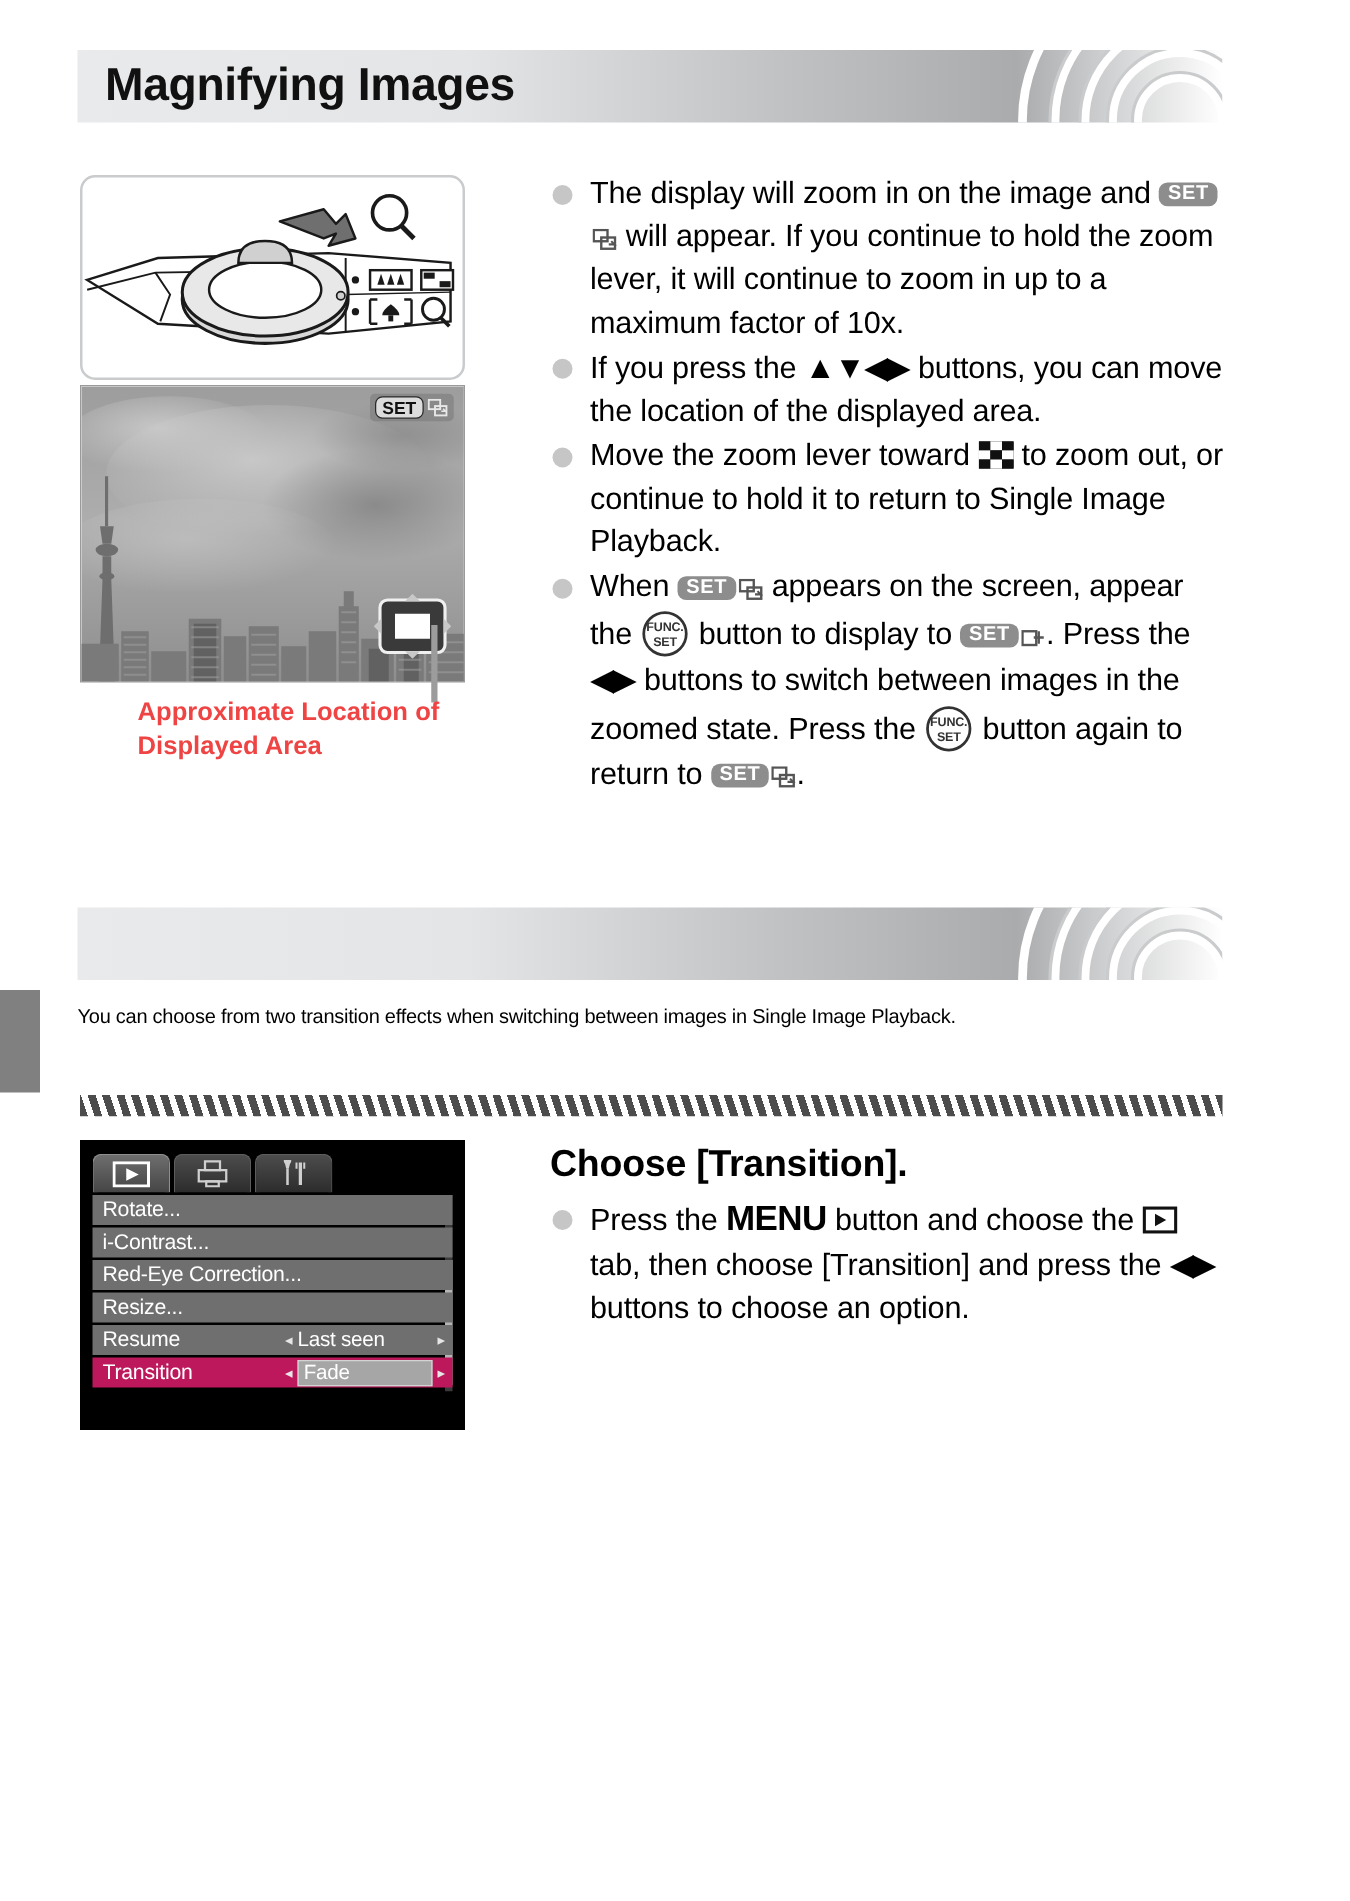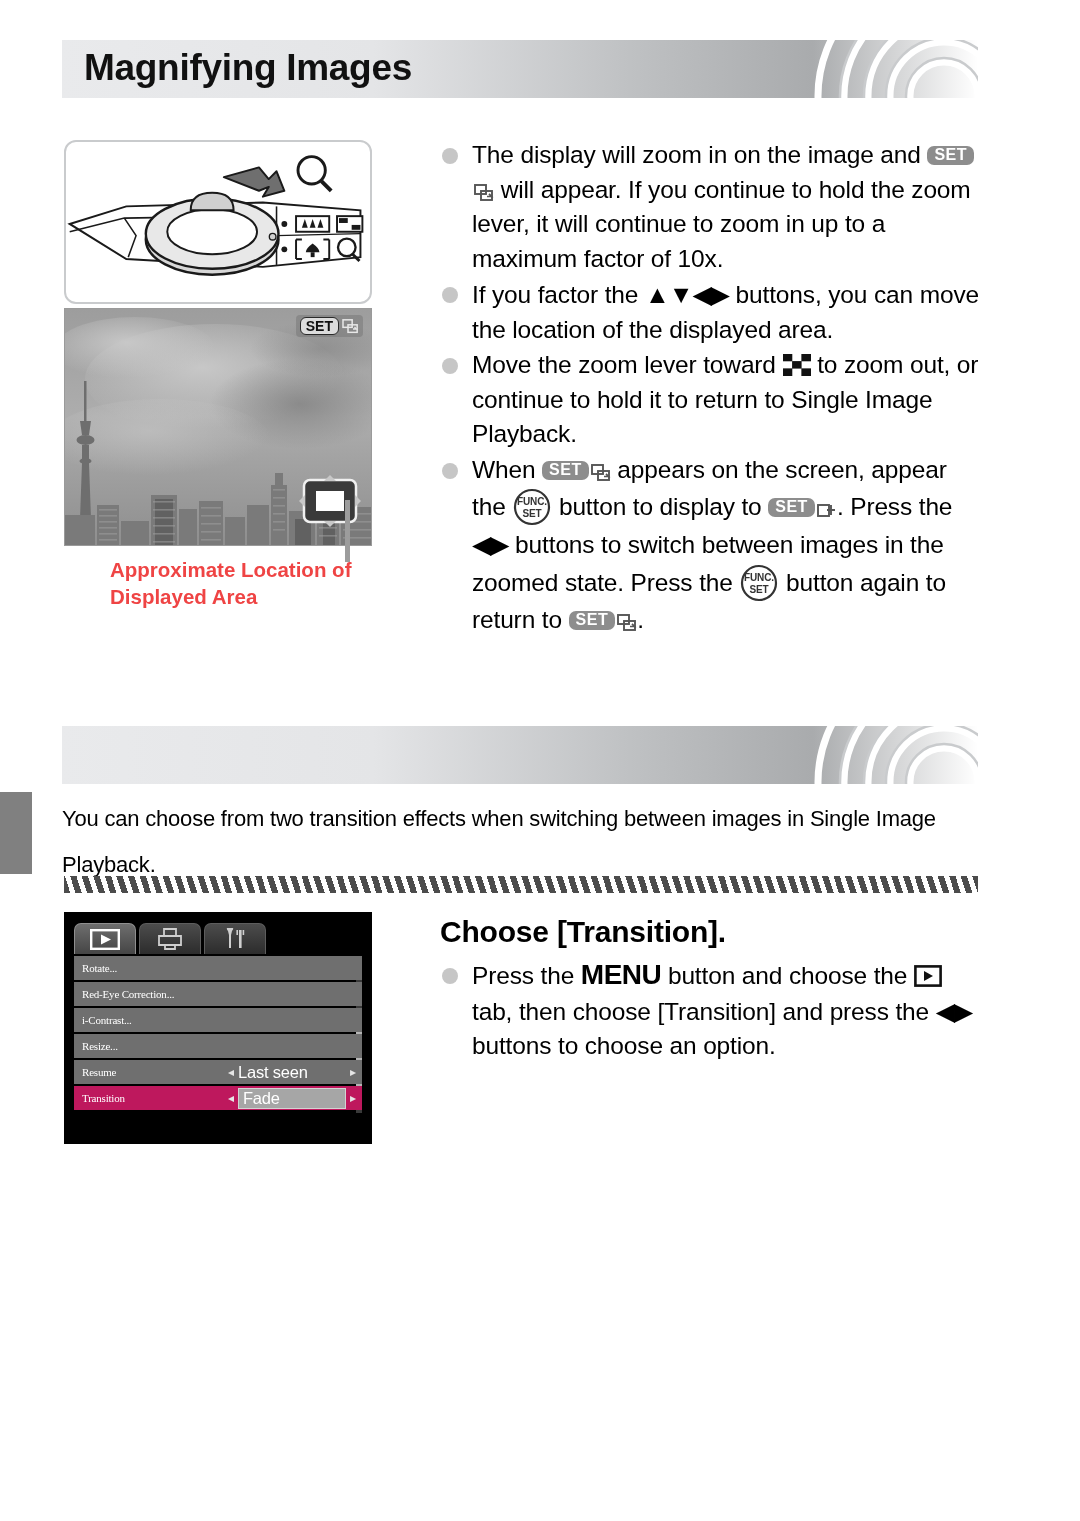--- a/index.html
+++ b/index.html
@@ -155,22 +155,22 @@
     font-size: 28px;
     font-weight: bold;
     letter-spacing: -0.5px;
   }
 
   
   .body-para {
     position: absolute;
     left: 62px;
     width: 920px;
-    font-size: 22px;
-    line-height: 46px;
+    font-size: 16px;
+    line-height: 35px;
     letter-spacing: -0.2px;
   }
 
   
   .striped-divider {
     position: absolute;
     left: 64px;
     top: 876px;
     width: 914px;
     height: 17px;
@@ -217,24 +217,23 @@
     margin-bottom: 2px;
     display: flex;
     align-items: center;
     position: relative;
     padding-left: 8px;
     box-sizing: border-box;
   }
   .menu-row.selected { background: #be185d; }
   .menu-label {
     color: #ffffff;
-    font-size: 11px;
+    font-size: 17px;
     letter-spacing: -0.2px;
     white-space: nowrap;
-    font-family: Liberation Serif, serif;
   }
   .menu-value-wrap {
     position: absolute;
     right: 6px;
     display: flex;
     align-items: center;
     gap: 4px;
   }
   .menu-arrow { color: #e6e6e6; font-size: 12px; line-height: 1; }
   .menu-value {
@@ -486,21 +485,21 @@
       <span class="dot"></span>
       <span>The display will zoom in on the image and </span><span class="ic ic-set">SET</span><svg class="ic ic-swap" width="20" height="18" viewBox="0 0 20 18">
           <rect x="1" y="1" width="11" height="9" fill="none" stroke="#555" stroke-width="1.9"></rect>
           <rect x="7" y="7" width="11" height="9" fill="none" stroke="#555" stroke-width="1.9"></rect>
           <path d="M13 12.5 h4.5 l-2.5 -2.6" fill="none" stroke="#555" stroke-width="1.7"></path>
         </svg><span> will appear. If you continue to hold the zoom lever, it will continue to zoom in up to a maximum factor of 10x.</span>
     </li>
 
     <li>
       <span class="dot"></span>
-      <span>If you factor the </span><span class="ic ic-arrows">▲▼◀▶</span><span> buttons, you can move the location of the displayed area.</span>
+      <span>If you press the </span><span class="ic ic-arrows">▲▼◀▶</span><span> buttons, you can move the location of the displayed area.</span>
     </li>
 
     <li>
       <span class="dot"></span>
       <span>Move the zoom lever toward </span><svg class="ic ic-index" viewBox="0 0 28 22">
           <rect x="0" y="0" width="28" height="22" fill="#111"></rect>
           <rect x="0" y="0" width="9.3" height="7.3" fill="#111"></rect>
           <rect x="9.3" y="0" width="9.3" height="7.3" fill="#fff"></rect>
           <rect x="18.6" y="0" width="9.4" height="7.3" fill="#111"></rect>
           <rect x="0" y="7.3" width="9.3" height="7.3" fill="#fff"></rect>
@@ -589,24 +588,24 @@
 
   <div class="menu-rows">
     <div class="menu-scrollbar">
       <div class="thumb"></div>
     </div>
 
     <div class="menu-row">
       <span class="menu-label">Rotate...</span>
     </div>
     <div class="menu-row">
+      <span class="menu-label">i-Contrast...</span>
+    </div>
+    <div class="menu-row">
       <span class="menu-label">Red-Eye Correction...</span>
-    </div>
-    <div class="menu-row">
-      <span class="menu-label">i-Contrast...</span>
     </div>
     <div class="menu-row">
       <span class="menu-label">Resize...</span>
     </div>
     <div class="menu-row">
       <span class="menu-label">Resume</span>
       <span class="menu-value-wrap">
         <span class="menu-arrow">◂</span>
         <span class="menu-value">Last seen</span>
         <span class="menu-arrow">▸</span>

